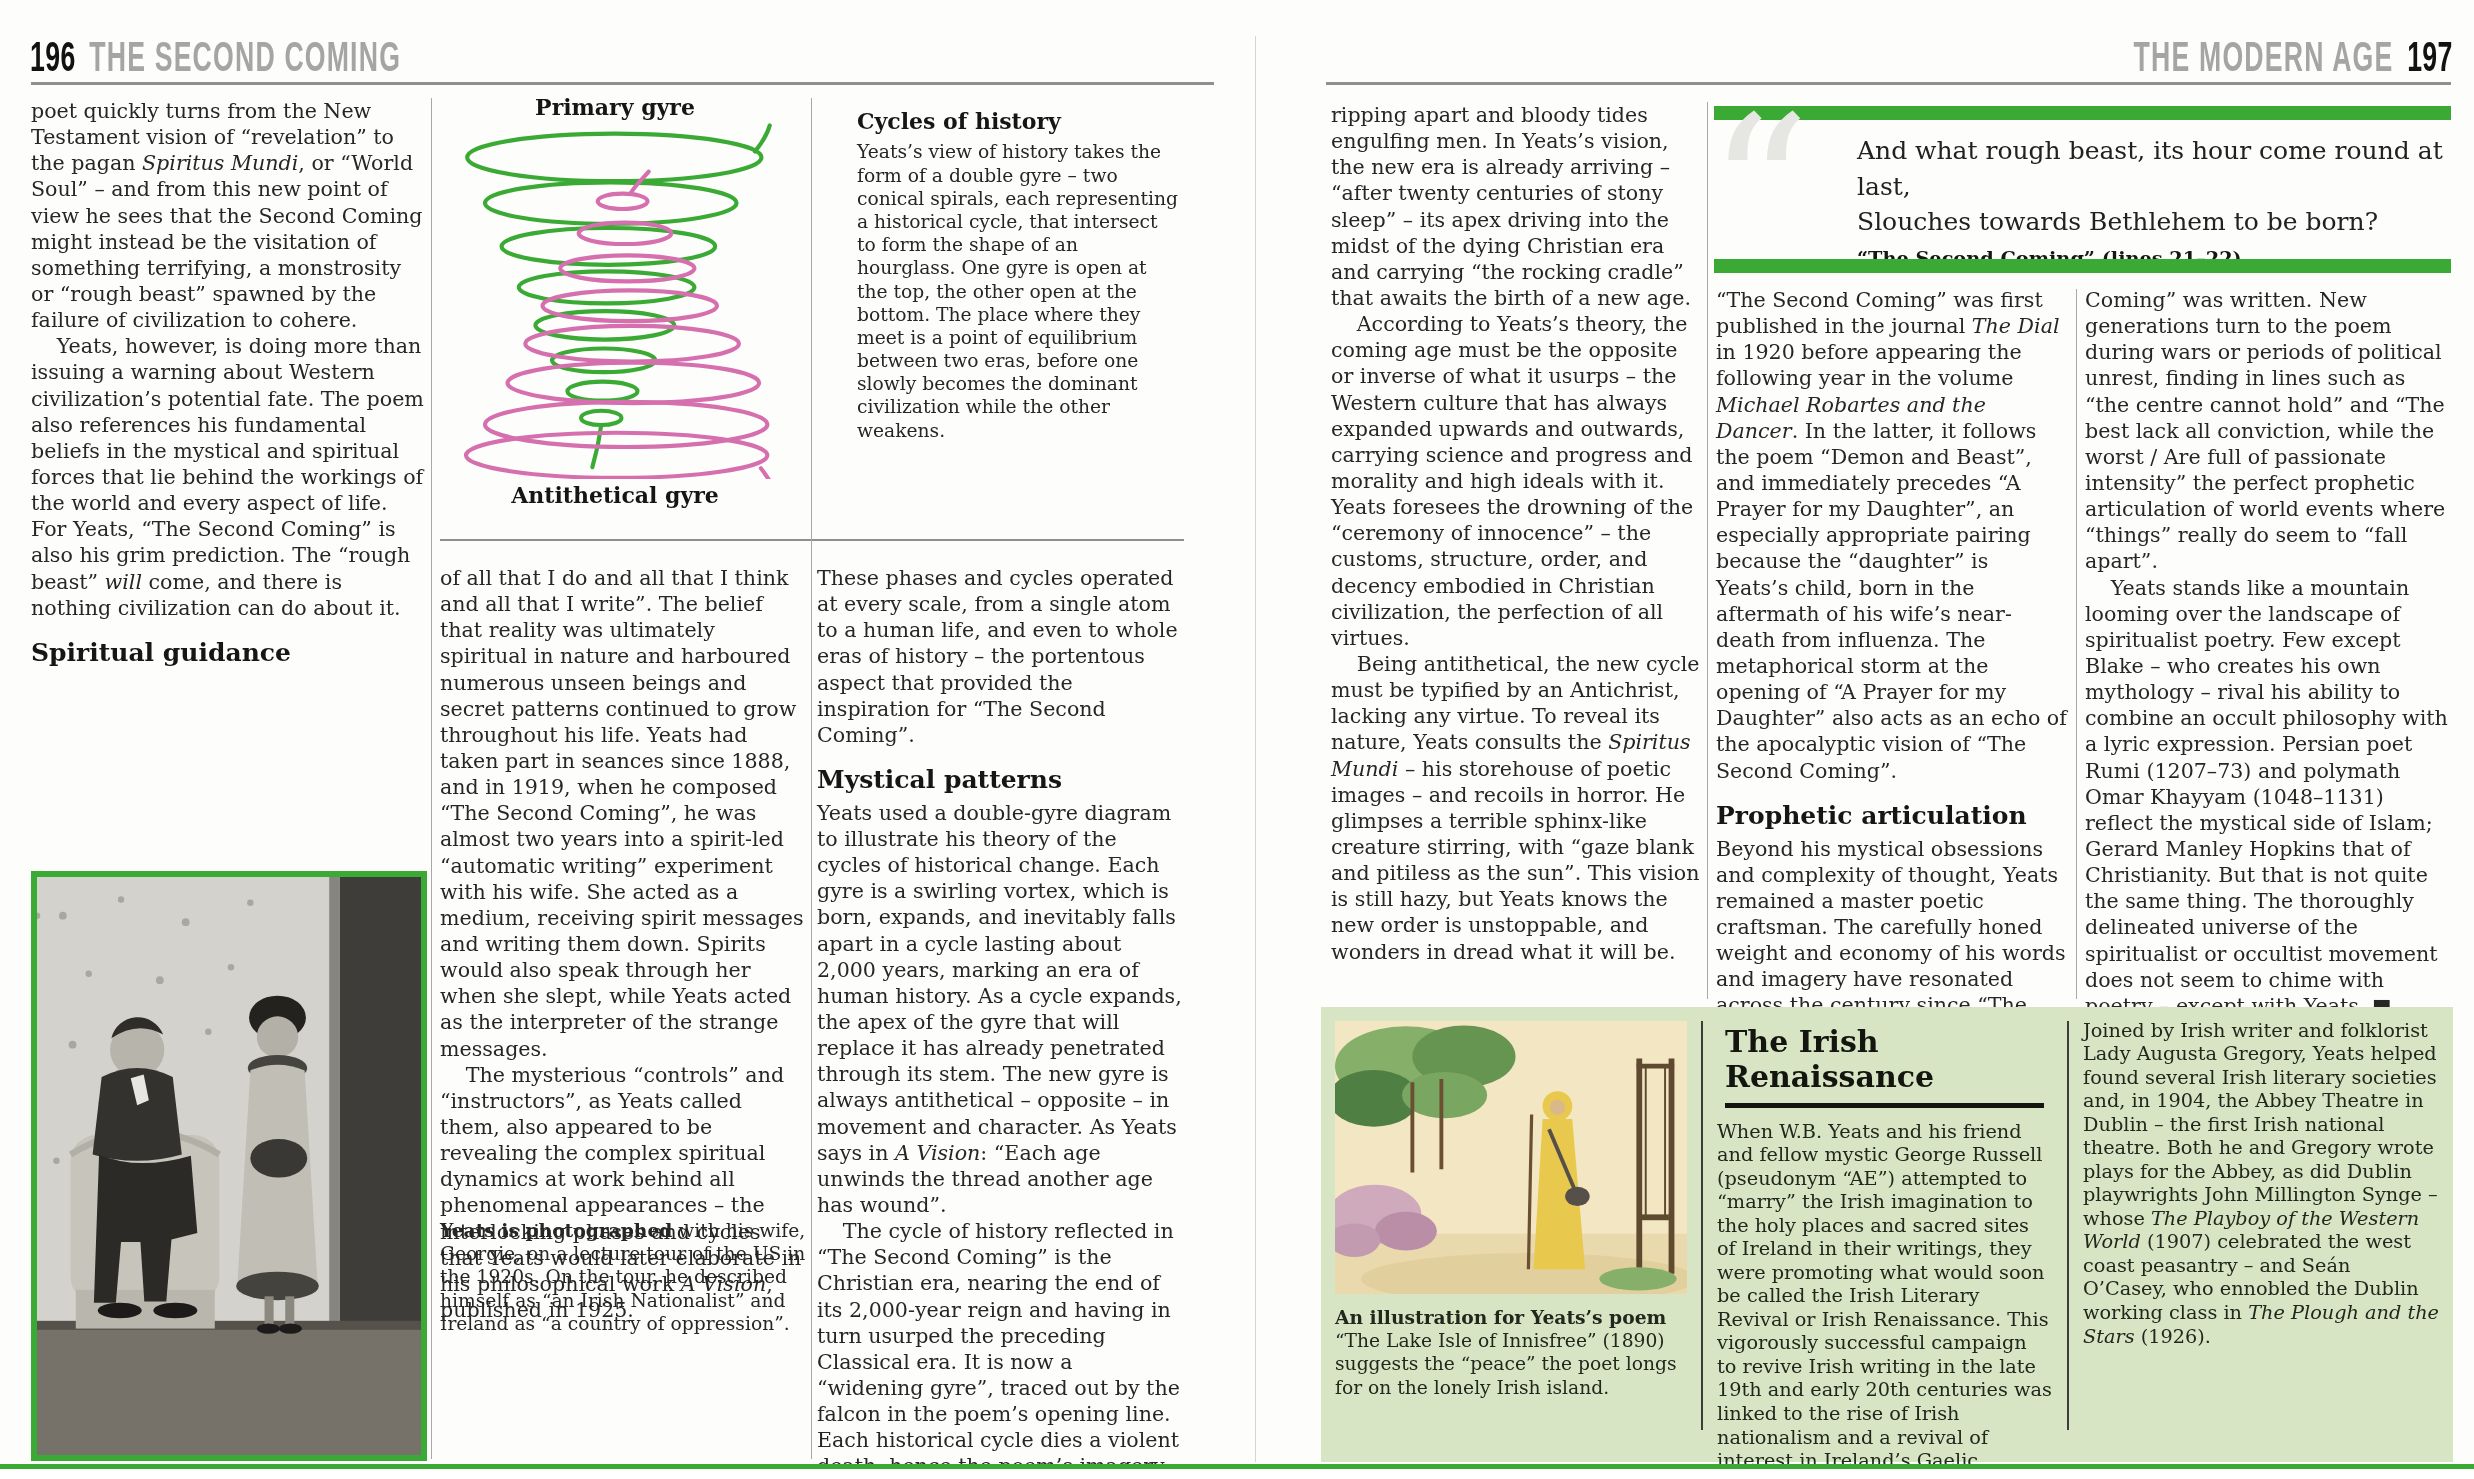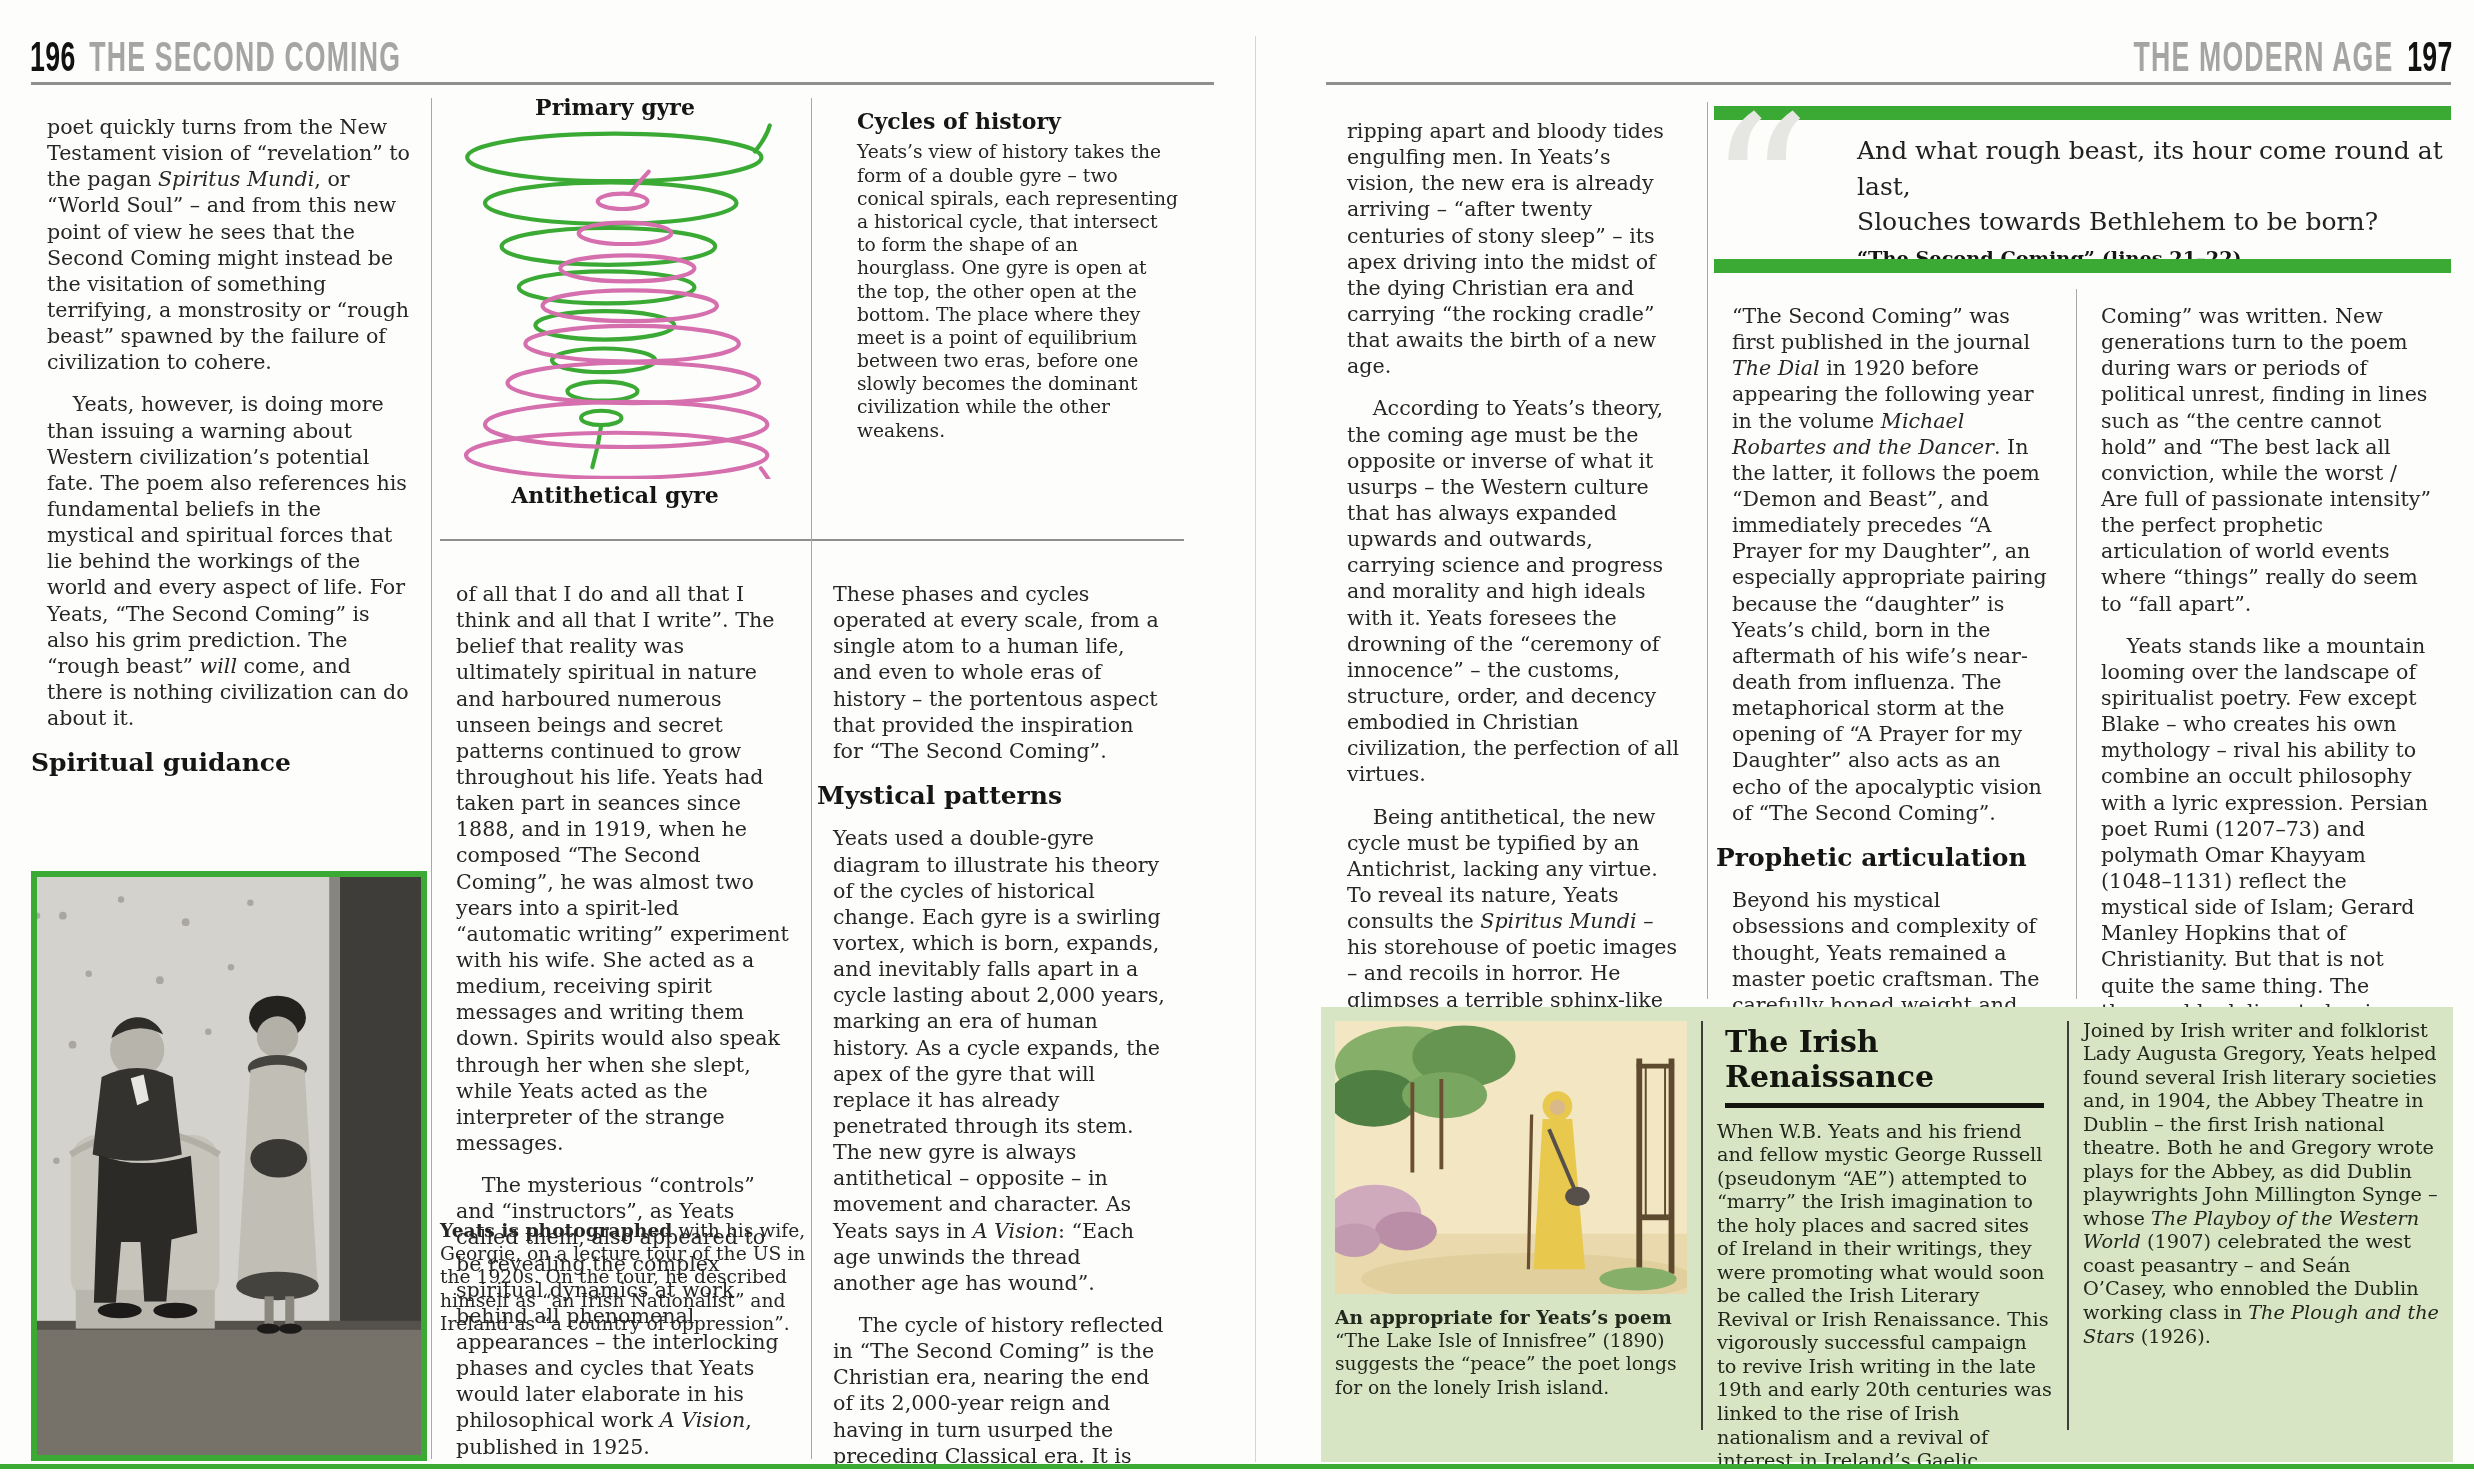--- a/index.html
+++ b/index.html
@@ -14,21 +14,21 @@
             font-size:43px;white-space:nowrap;letter-spacing:0.6px;}
   .pagehead.ph-left{left:30px;transform:scaleX(0.62);transform-origin:left top;}
   .pagehead.ph-right{right:22px;transform:scaleX(0.62);transform-origin:right top;text-align:right;}
   .phnum{color:#121210;}
   .phtitle{color:var(--header_gray);letter-spacing:1.9px;}
   .ph-left .phtitle{margin-left:22px;}
   .ph-right .phnum{margin-left:22px;}
   .headrule{position:absolute;top:82px;height:2.6px;background:var(--rule_gray);}
   
   .colbox{position:absolute;font-size:20.6px;line-height:1.27;text-align:left;}
-  .colbox p{margin:16px;}
+  .colbox p{margin:0;}
   .plist p + p{text-indent:1.25em;}
   h3.sec{font-size:25px;line-height:1.1;margin:18px 0 6.4px 0;color:#161614;font-weight:bold;}
   .vrule{position:absolute;width:1.3px;background:#a8a8a6;}
   .hrule{position:absolute;height:1.9px;background:var(--rule_gray);}
   
   .diagram{position:absolute;left:443px;top:94px;width:344px;}
   .diag-label{font-weight:bold;font-size:22px;text-align:center;color:#161614;}
   .diagram svg{display:block;margin:2.6px auto 3.9px auto;}
   
   .cycles{position:absolute;left:857px;top:108px;width:322px;}
@@ -254,21 +254,21 @@
         <path d="M332,168 L372,262" stroke="#57504a" stroke-width="6" fill="none"></path>
         <ellipse cx="376" cy="272" rx="19" ry="15" fill="#57504a"></ellipse>
 
         <path d="M472,58 V392 M522,58 V392" stroke="#5d4a2f" stroke-width="9" fill="none"></path>
         <path d="M468,70 H526" stroke="#5d4a2f" stroke-width="7" fill="none"></path>
         <path d="M482,72 V302 M512,72 V302" stroke="#5d4a2f" stroke-width="3" fill="none"></path>
         <rect x="476" y="300" width="42" height="9" fill="#5d4a2f"></rect>
         <ellipse cx="470" cy="400" rx="60" ry="18" fill="#86b06a"></ellipse>
       </svg>
     </div>
-    <div class="ib-caption caption"><b>An appropriate for Yeats’s poem</b> “The Lake Isle of Innisfree” (1890) suggests the “peace” the poet longs for on the lonely Irish island.</div>
+    <div class="ib-caption caption"><b>An illustration for Yeats’s poem</b> “The Lake Isle of Innisfree” (1890) suggests the “peace” the poet longs for on the lonely Irish island.</div>
     <div class="ibrule" style="left:380px;"></div>
     <div class="ib-mid">
       <h3>The Irish Renaissance</h3>
       <div class="ib-body">When W.B. Yeats and his friend and fellow mystic George Russell (pseudonym “AE”) attempted to “marry” the Irish imagination to the holy places and sacred sites of Ireland in their writings, they were promoting what would soon be called the Irish Literary Revival or Irish Renaissance. This vigorously successful campaign to revive Irish writing in the late 19th and early 20th centuries was linked to the rise of Irish nationalism and a revival of interest in Ireland’s Gaelic culture.</div>
     </div>
     <div class="ibrule" style="left:746px;"></div>
     <div class="ib-right">
       <div class="ib-body">Joined by Irish writer and folklorist Lady Augusta Gregory, Yeats helped found several Irish literary societies and, in 1904, the Abbey Theatre in Dublin – the first Irish national theatre. Both he and Gregory wrote plays for the Abbey, as did Dublin playwrights John Millington Synge – whose <i>The Playboy of the Western World</i> (1907) celebrated the west coast peasantry – and Seán O’Casey, who ennobled the Dublin working class in <i>The Plough and the Stars</i> (1926).</div>
     </div>
   </div>

